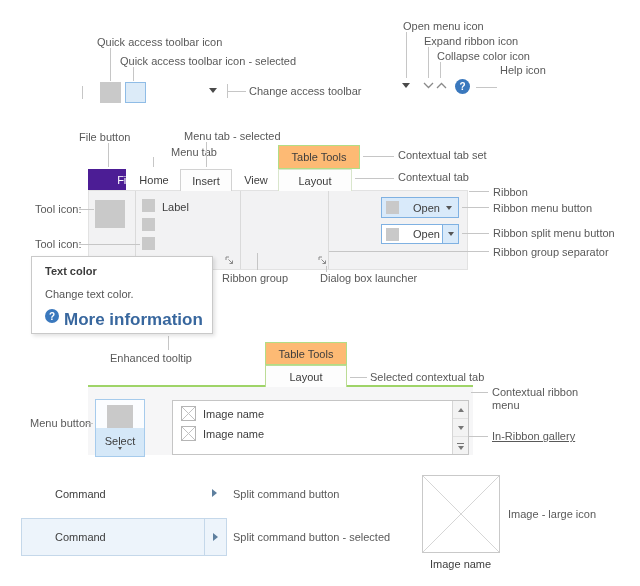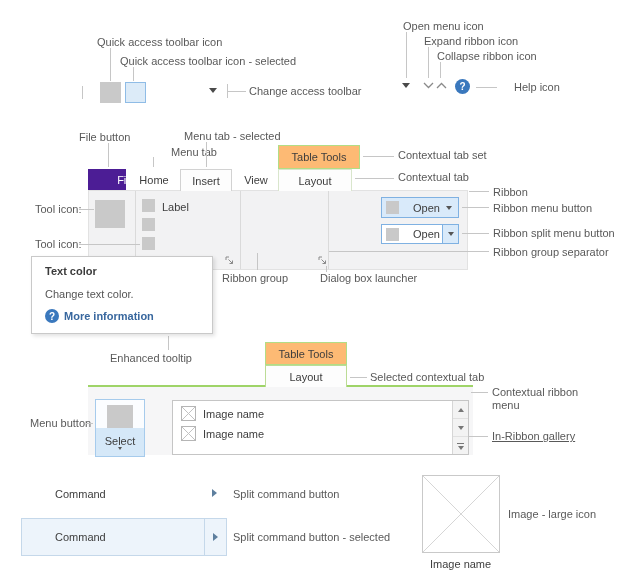--- a/index.html
+++ b/index.html
@@ -41,34 +41,34 @@
   <div class="line" style="left:82px;top:86px;width:1px;height:13px;"></div>
   <div class="sq" style="left:100px;top:82px;width:21px;height:21px;"></div>
   <div style="position:absolute;left:125px;top:82px;width:21px;height:21px;background:#dcebf8;border:1px solid #8fbce6;"></div>
   <div class="tri-down" style="position:absolute;left:209px;top:88px;"></div>
   <div class="line" style="left:227px;top:84px;width:1px;height:14px;"></div>
   <div class="line" style="left:228px;top:91px;width:18px;height:1px;"></div>
   <div class="lbl" style="left:249px;top:85px;">Change access toolbar</div>
 
   <div class="lbl" style="left:403px;top:20px;">Open menu icon</div>
   <div class="lbl" style="left:424px;top:35px;">Expand ribbon icon</div>
-  <div class="lbl" style="left:437px;top:50px;">Collapse ribbon icon</div>
+  <div class="lbl" style="left:437px;top:50px;">Collapse color icon</div>
   <div class="line" style="left:406px;top:32px;width:1px;height:46px;"></div>
   <div class="line" style="left:428px;top:47px;width:1px;height:31px;"></div>
   <div class="line" style="left:440px;top:62px;width:1px;height:16px;"></div>
   <div class="tri-down" style="position:absolute;left:402px;top:83px;"></div>
   <svg style="position:absolute;left:423px;top:82px;" width="11" height="7">
       <polyline points="1,1 5.5,5.5 10,1" stroke="#8a8a8a" stroke-width="1.3" fill="none"></polyline>
     </svg>
   <svg style="position:absolute;left:436px;top:82px;" width="11" height="7">
       <polyline points="1,6 5.5,1.5 10,6" stroke="#8a8a8a" stroke-width="1.3" fill="none"></polyline>
     </svg>
   <div class="help-circle" style="position:absolute;left:455px;top:79px;">?</div>
   <div class="line" style="left:476px;top:87px;width:21px;height:1px;"></div>
-  <div class="lbl" style="left:500px;top:81px;margin-left:14px;">Help icon</div>
+  <div class="lbl" style="left:500px;top:64px;">Help icon</div>
 
   <div class="lbl" style="left:79px;top:131px;">File button</div>
   <div class="line" style="left:108px;top:143px;width:1px;height:24px;"></div>
   <div class="lbl" style="left:171px;top:146px;">Menu tab</div>
   <div class="line" style="left:153px;top:157px;width:1px;height:10px;"></div>
   <div class="lbl" style="left:184px;top:130px;">Menu tab - selected</div>
   <div class="line" style="left:206px;top:142px;width:1px;height:25px;"></div>
 
   <div class="green-box" style="position:absolute;left:278px;top:145px;width:82px;height:24px;">
     <span>Table Tools</span>
@@ -147,21 +147,21 @@
 
   <div class="line" style="left:257px;top:253px;width:1px;height:17px;"></div>
   <div class="lbl" style="left:222px;top:272px;">Ribbon group</div>
   <div class="line" style="left:326px;top:266px;width:1px;height:6px;"></div>
   <div class="lbl" style="left:320px;top:272px;">Dialog box launcher</div>
 
   <div style="position:absolute;left:31px;top:256px;width:182px;height:78px;background:#fff;border:1px solid #c9c9c9;box-shadow:2px 2px 4px rgba(0,0,0,0.12);z-index:5;">
     <div style="position:absolute;left:13px;top:8px;font-size:11px;font-weight:bold;color:#3b3b3b;">Text color</div>
     <div style="position:absolute;left:13px;top:31px;font-size:11px;color:#555;">Change text color.</div>
     <div class="help-circle" style="position:absolute;left:13px;top:52px;width:14px;height:14px;">?</div>
-    <div style="position:absolute;left:32px;top:53px;font-size:11px;font-weight:bold;color:#38679e;">More information</div>
+    <div style="position:absolute;left:32px;top:53px;font-size:17px;font-weight:bold;color:#38679e;">More information</div>
   </div>
   <div class="line" style="left:168px;top:336px;width:1px;height:14px;"></div>
   <div class="lbl" style="left:110px;top:352px;">Enhanced tooltip</div>
 
   <div class="green-box" style="position:absolute;left:265px;top:342px;width:82px;height:23px;">
     <span>Table Tools</span>
   </div>
   <div class="tab" style="left:265px;top:365px;width:82px;height:22px;background:#fdfdfd;border:1px solid #bcdc96;border-bottom:none;z-index:2;">
       <span>Layout</span>
     </div>

